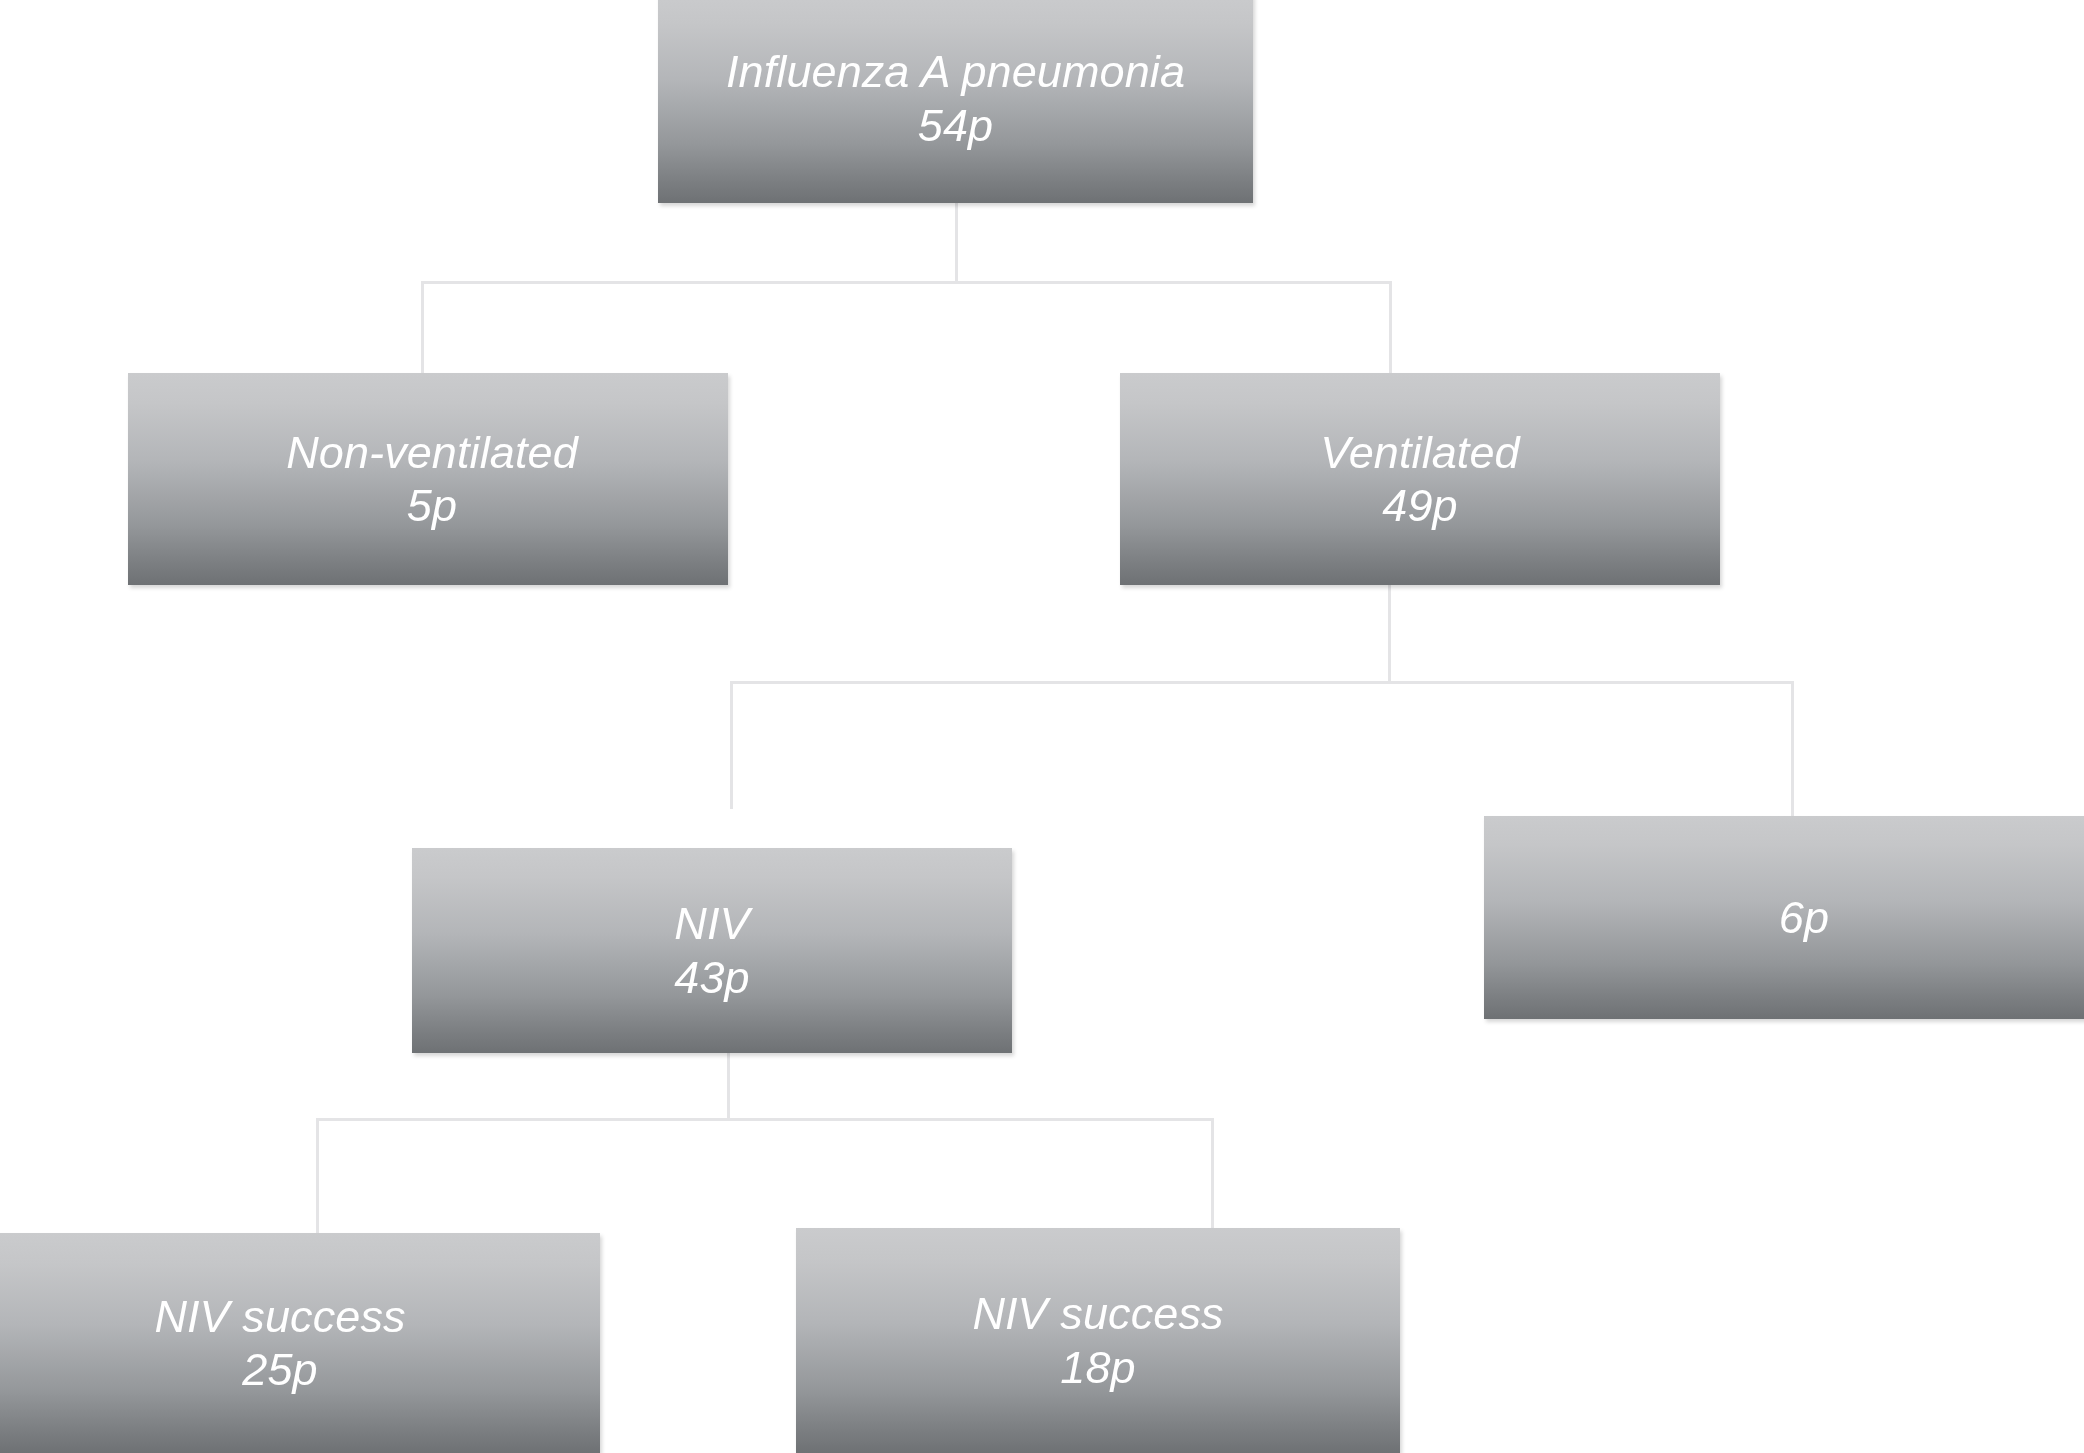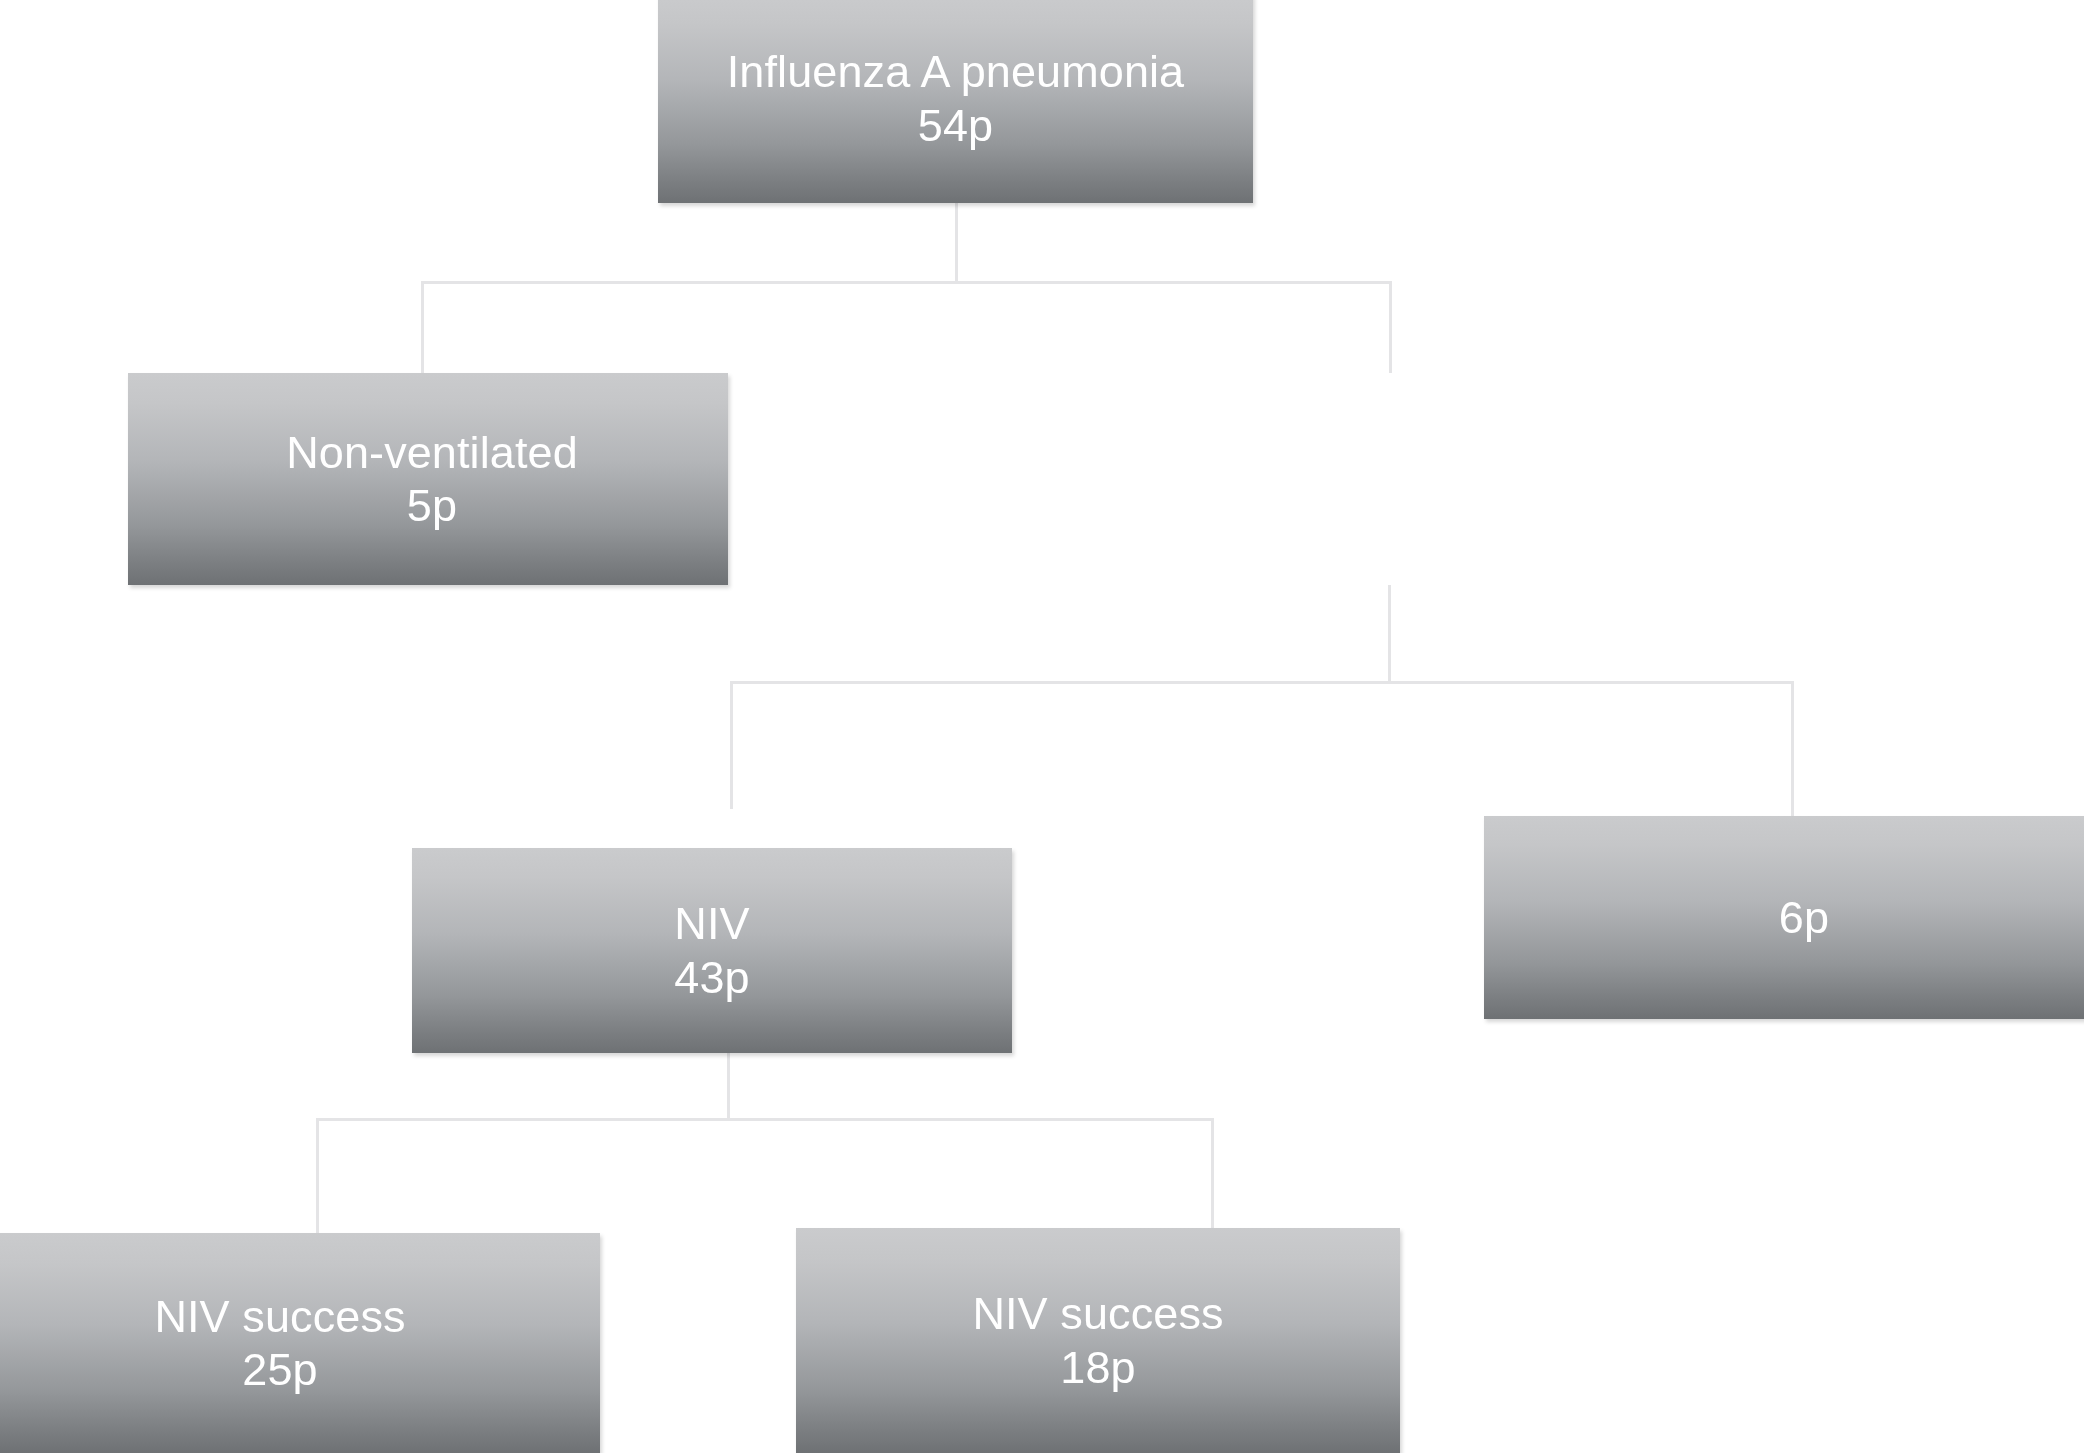--- a/index.html
+++ b/index.html
@@ -8,20 +8,21 @@
     padding: 0;
     background: #ffffff;
   }
   #stage {
     position: relative;
     width: 2084px;
     height: 1453px;
     background: #ffffff;
     overflow: hidden;
     font-family: "Liberation Sans", sans-serif;
+    font-style: italic;
   }
 
   
   .node {
     position: absolute;
     box-sizing: border-box;
     display: flex;
     flex-direction: column;
     align-items: center;
     justify-content: center;
@@ -81,20 +82,24 @@
   <div class="node" style="left:658px; top:-6px; width:595px; height:209px;">
     <div class="line1">Influenza A pneumonia</div>
     <div class="line2">54p</div>
   </div>
 
   <div class="node" style="left:128px; top:373px; width:600px; height:212px;padding-left:8px;">
     <div class="line1">Non-ventilated</div>
     <div class="line2">5p</div>
   </div>
 
+  <div class="node" style="left:1120px; top:373px; width:600px; height:212px;">
+    <div class="line1">Ventilated</div>
+    <div class="line2">49p</div>
+  </div>
 
   <div class="node" style="left:412px; top:809px; width:600px; height:205px;margin-top:39px;">
     <div class="line1">NIV</div>
     <div class="line2">43p</div>
   </div>
 
   <div class="node" style="left:1484px; top:816px; width:640px; height:203px;">
     <div class="line2">6p</div>
   </div>
 

